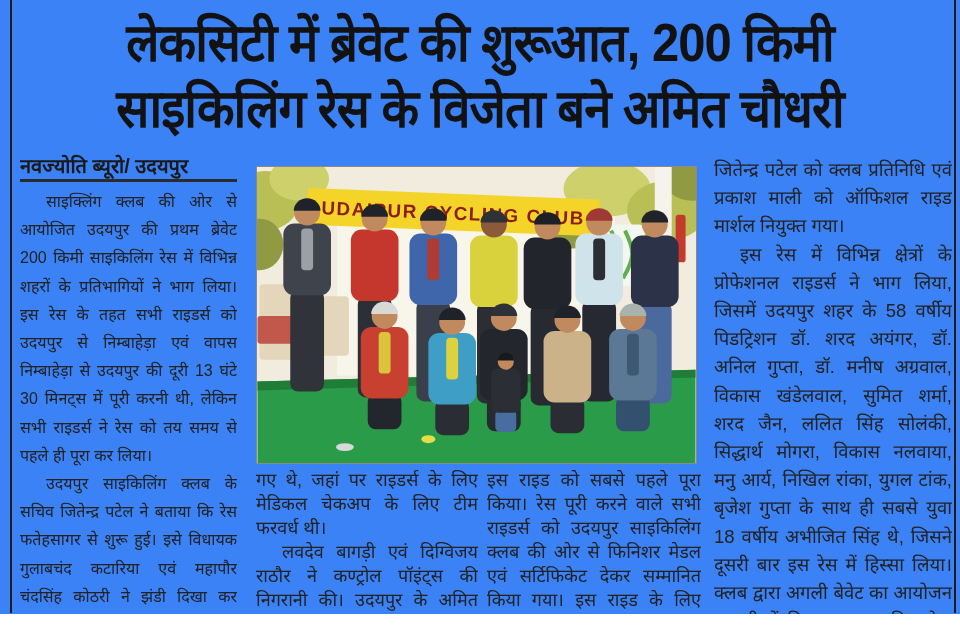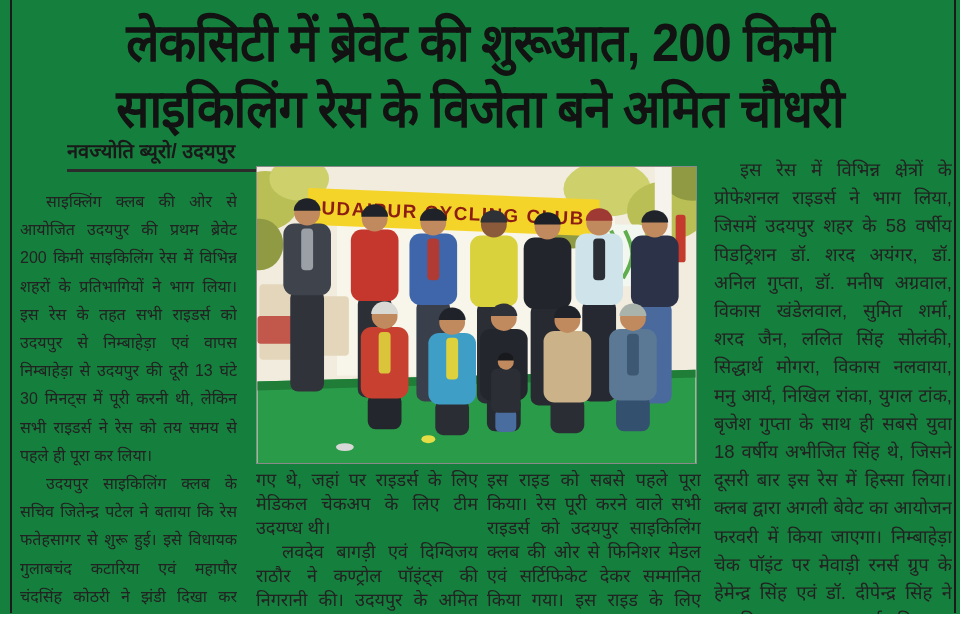--- a/index.html
+++ b/index.html
@@ -1,31 +1,31 @@
 <!DOCTYPE html>
 <html><head>
 <meta charset="utf-8">
 <style>
   html,body{margin:0;padding:0;background:#ffffff;}
   .sheet{
-    position:relative;width:960px;height:636px;background:#15803d;
+    position:relative;width:960px;height:636px;background:#3b82f6;
     font-family:"Liberation Sans",sans-serif;color:#1c1c1c;overflow:hidden;
   }
   .rule-v{position:absolute;top:0;width:2px;height:613px;background:#1a1a1a;}
   .rule-left{left:10px;}
   .rule-right{left:954px;}
   .headline{
     position:absolute;left:24px;top:10px;width:912px;text-align:center;
     font-weight:800;color:#121212;letter-spacing:-1px;
   }
   .headline .hl{font-size:49px;line-height:66px;white-space:nowrap;transform:scaleY(1.08);}
   .byline{
-    position:absolute;left:20px;top:137px;width:217px;
+    position:absolute;left:20px;top:152px;width:217px;
     font-size:20px;font-weight:bold;color:#191919;
-    border-bottom:3px solid #2b2b2b;padding-bottom:5px;white-space:nowrap;overflow:hidden;margin-left:47px;
+    border-bottom:3px solid #2b2b2b;white-space:nowrap;overflow:hidden;
   }
   .col{position:absolute;text-align:justify;color:#222;overflow:hidden;}
   .col p{margin:0;text-indent:26px;}
   .col-1{left:20px;top:188px;width:217px;height:426px;font-size:16px;line-height:28.2px;}
   .col-2{left:256px;top:468px;width:222px;height:146px;font-size:18px;line-height:24px;}
   .col-3{left:487px;top:468px;width:214px;height:146px;font-size:18px;line-height:24px;}
   .col-4{left:714px;top:156px;width:238px;height:458px;font-size:18.5px;line-height:28.2px;}
   .photo{
     position:absolute;left:256px;top:166px;width:441px;height:298px;
     border:1px solid #8a8a8a;box-sizing:border-box;background:#f1ecdd;
@@ -182,29 +182,30 @@
             <path d="M -13.5 -2 A 13.5 12.5 0 0 1 13.5 -2 Z" fill="#17191d"></path>
           </g>
         </g>
 
       <ellipse cx="172" cy="274" rx="7" ry="4" fill="#e4dd46"></ellipse>
       <ellipse cx="88" cy="282" rx="9" ry="4" fill="#d8d8d8"></ellipse>
     </svg>
   </div>
 
   <div class="col col-2">
-    <p style="text-indent:0">गए थे, जहां पर राइडर्स के लिए मेडिकल चेकअप के लिए टीम उदयप्ध थी।</p>
+    <p style="text-indent:0">गए थे, जहां पर राइडर्स के लिए मेडिकल चेकअप के लिए टीम फरवर्ध थी।</p>
     <p>लवदेव बागड़ी एवं दिग्विजय राठौर ने कण्ट्रोल पॉइंट्स की निगरानी की। उदयपुर के अमित चौधरी ने</p>
   </div>
 
   <div class="col col-3">
     <p style="text-indent:0">इस राइड को सबसे पहले पूरा किया। रेस पूरी करने वाले सभी राइडर्स को उदयपुर साइकिलिंग क्लब की ओर से फिनिशर मेडल एवं सर्टिफिकेट देकर सम्मानित किया गया। इस राइड के लिए ऑडक्स इंडिया रेंडोनर्स ने</p>
   </div>
 
   <div class="col col-4">
+    <p style="text-indent:0">जितेन्द्र पटेल को क्लब प्रतिनिधि एवं प्रकाश माली को ऑफिशल राइड मार्शल नियुक्त गया।</p>
     <p>इस रेस में विभिन्न क्षेत्रों के प्रोफेशनल राइडर्स ने भाग लिया, जिसमें उदयपुर शहर के 58 वर्षीय पिडट्रिशन डॉ. शरद अयंगर, डॉ. अनिल गुप्ता, डॉ. मनीष अग्रवाल, विकास खंडेलवाल, सुमित शर्मा, शरद जैन, ललित सिंह सोलंकी, सिद्धार्थ मोगरा, विकास नलवाया, मनु आर्य, निखिल रांका, युगल टांक, बृजेश गुप्ता के साथ ही सबसे युवा 18 वर्षीय अभीजित सिंह थे, जिसने दूसरी बार इस रेस में हिस्सा लिया। क्लब द्वारा अगली बेवेट का आयोजन फरवरी में किया जाएगा। निम्बाहेड़ा चेक पॉइंट पर मेवाड़ी रनर्स ग्रुप के हेमेन्द्र सिंह एवं डॉ. दीपेन्द्र सिंह ने साइकिलस्ट का उत्साहवर्धन किया।</p>
   </div>
 
   <div class="printstrip">
     
     
     
     
     
     

